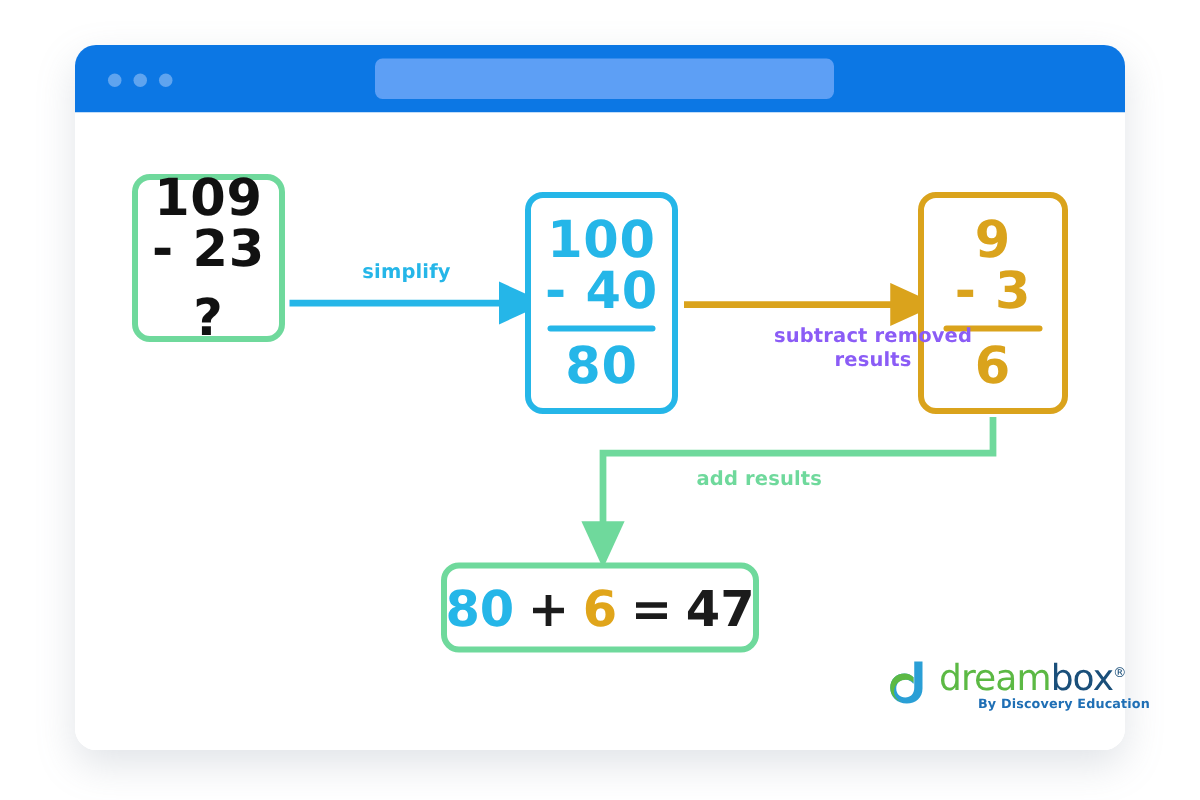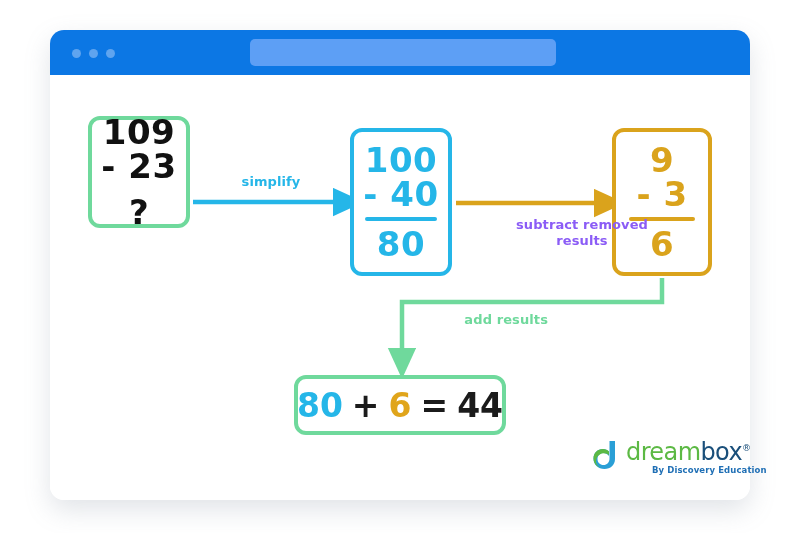--- a/index.html
+++ b/index.html
@@ -258,21 +258,21 @@
   <div class="math-line">- 3</div>
   <div class="rule"></div>
   <div class="math-line">6</div>
 </div>
 
 <div class="math-box" id="box-result">
   <span class="val-blue">80</span>
   <span class="val-black">+</span>
   <span class="val-gold">6</span>
   <span class="val-black">=</span>
-  <span class="val-black">44</span>
+  <span class="val-black">47</span>
 </div>
 
 <div class="flow-label" id="label-simplify">simplify</div>
 
 <div class="flow-label" id="label-subtract">
   <div>subtract removed</div>
   <div>results</div>
 </div>
 
 <div class="flow-label" id="label-add">add results</div>

